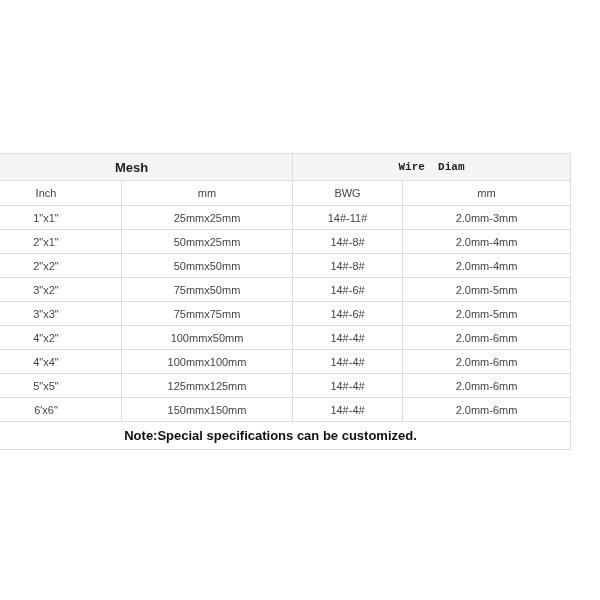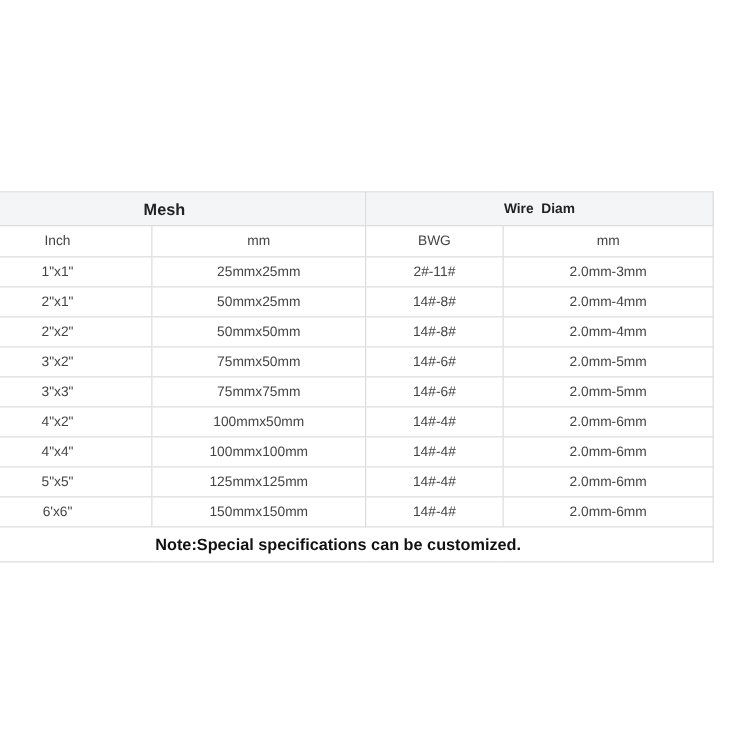--- a/index.html
+++ b/index.html
@@ -10,21 +10,21 @@
     font-size: 11px;
   }
   .spec-table td, .spec-table th {
     border: 1px solid #dddddd; text-align: center; padding: 0; height: 23px;
     color: #444; font-weight: normal;
   }
   .spec-table tr.group-head th {
     background: #f4f5f7; height: 26px; color: #222; font-weight: bold;
   }
   .spec-table tr.group-head th.mesh { font-size: 13px; }
-  .spec-table tr.group-head th.wire { font-size: 11px; }
+  .spec-table tr.group-head th.wire { font-size: 11px; font-family: Liberation Mono, monospace; }
   .spec-table tr.sub-head td { height: 24px; }
   .spec-table tr.note-row td {
     height: 27px; font-size: 13px; font-weight: bold; color: #111; text-align: center;
   }
 </style>
 </head>
 <body>
 
 <table class="spec-table">
   <colgroup>
@@ -40,21 +40,21 @@
   </tr>
   <tr class="sub-head">
     <td>Inch</td>
     <td>mm</td>
     <td>BWG</td>
     <td>mm</td>
   </tr>
   <tr>
     <td>1"x1"</td>
     <td>25mmx25mm</td>
-    <td>2#-11#</td>
+    <td>14#-11#</td>
     <td>2.0mm-3mm</td>
   </tr>
   <tr>
     <td>2"x1"</td>
     <td>50mmx25mm</td>
     <td>14#-8#</td>
     <td>2.0mm-4mm</td>
   </tr>
   <tr>
     <td>2"x2"</td>

